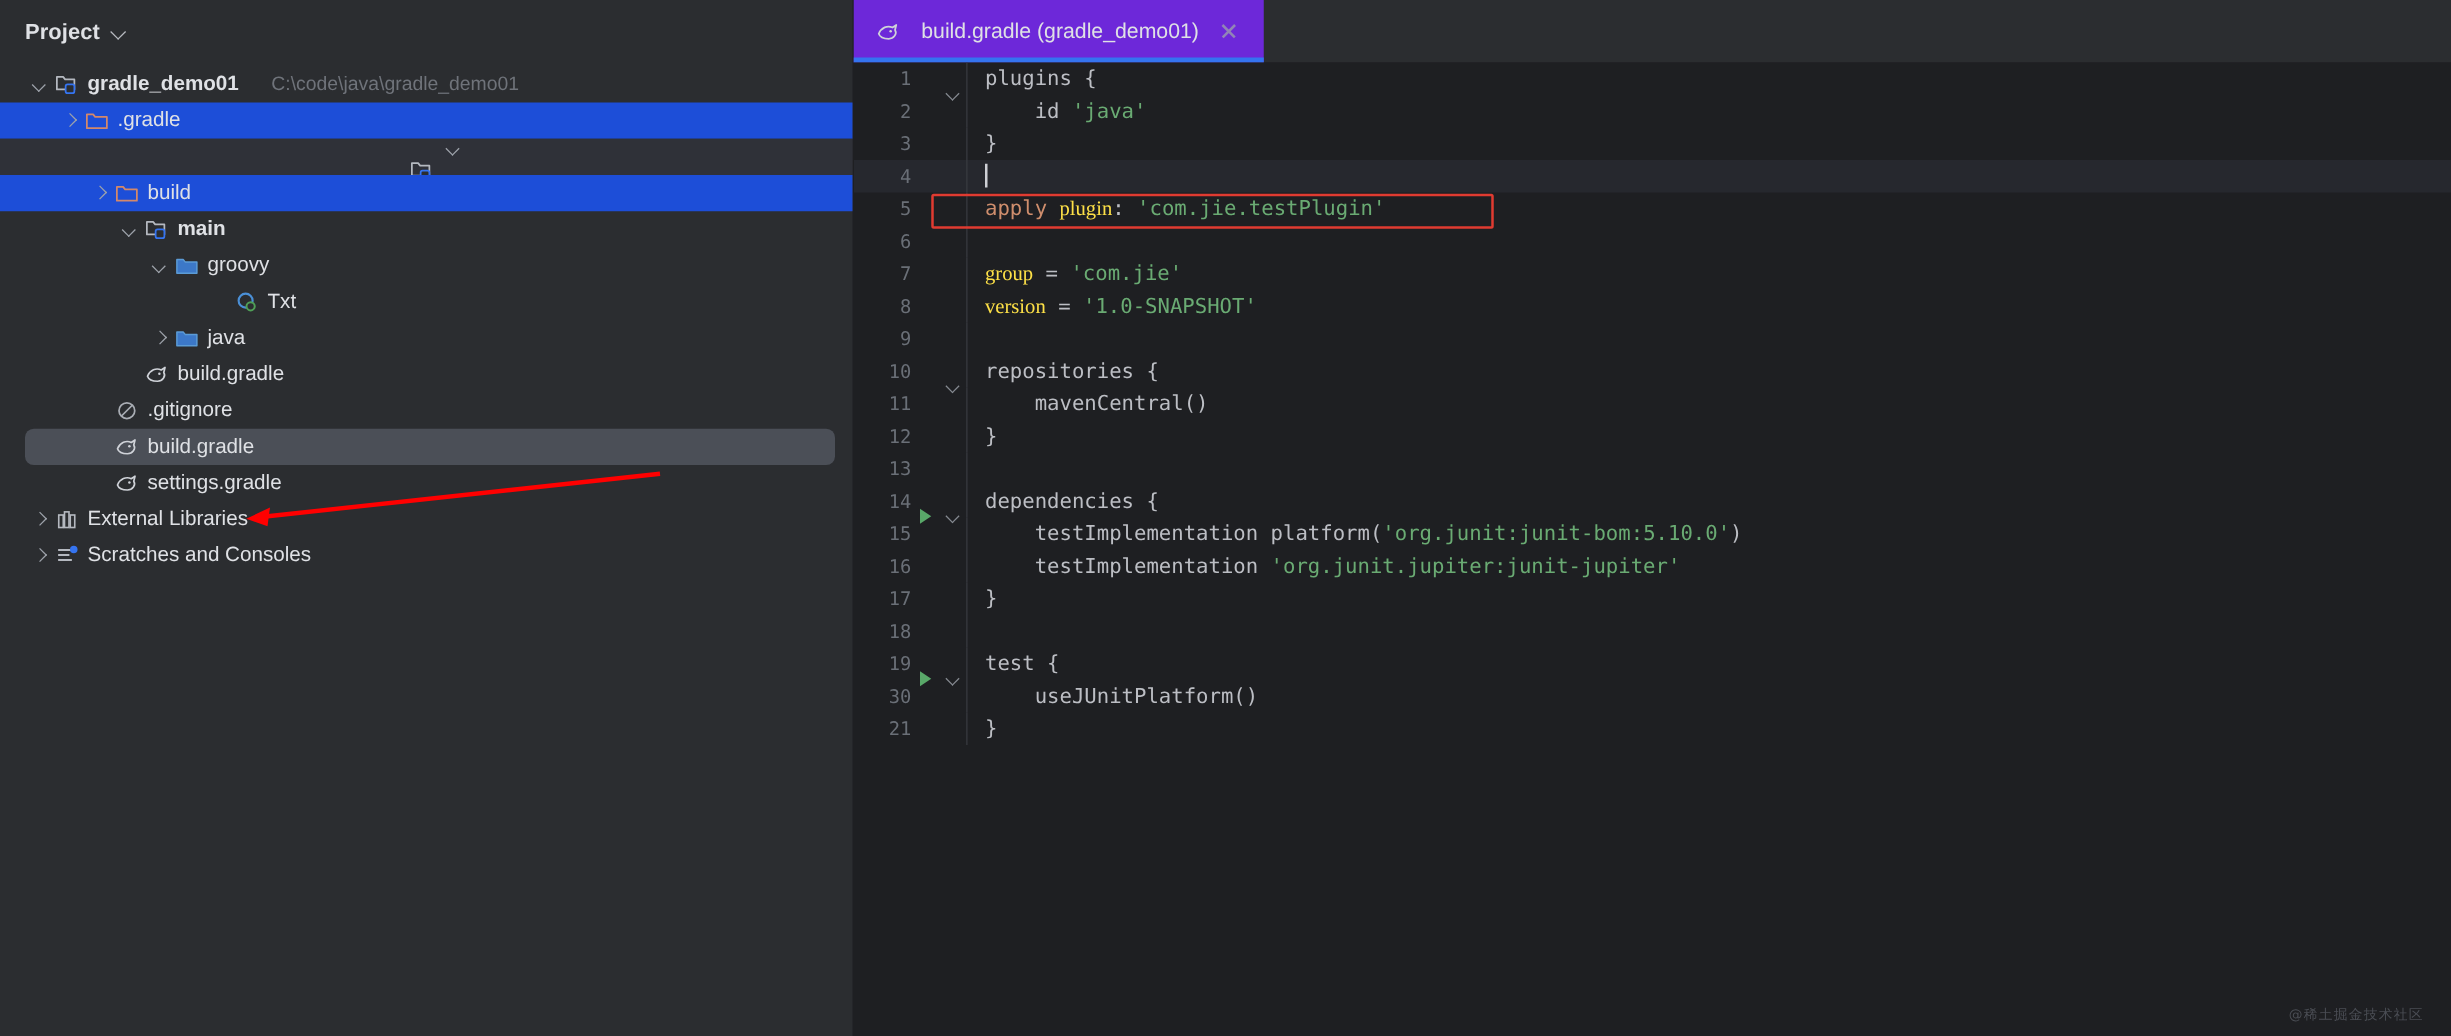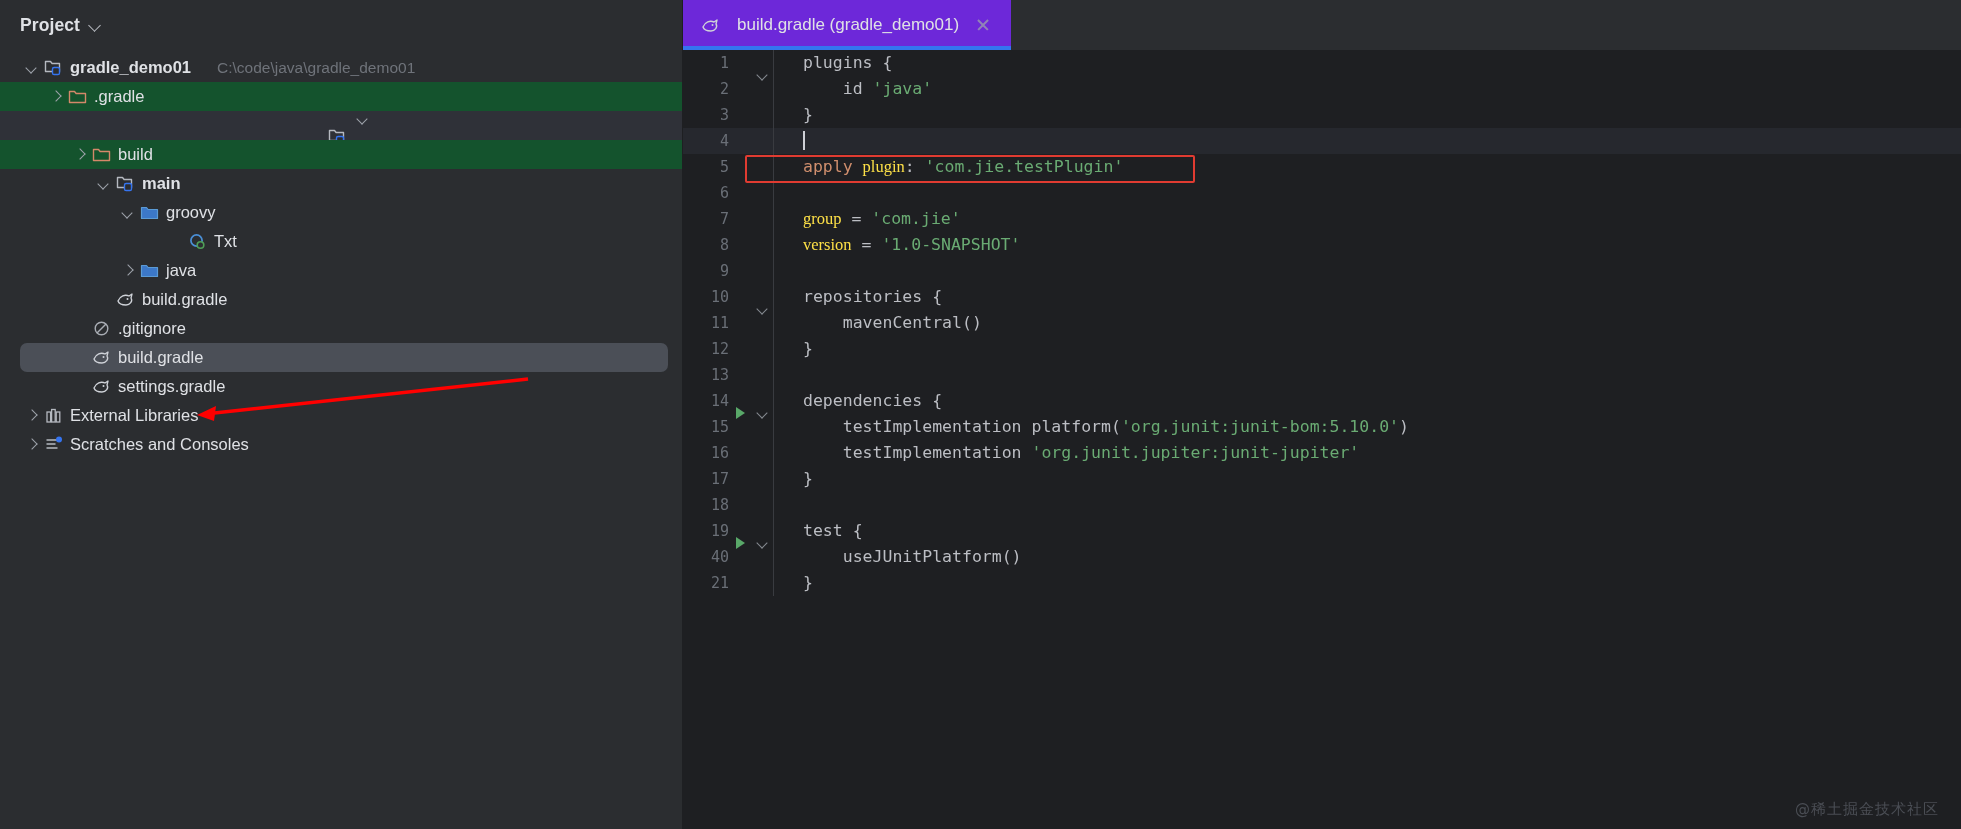--- a/index.html
+++ b/index.html
@@ -35,21 +35,21 @@
     width:8px; height:8px;
     border-right:1.6px solid #b9bcc2; border-bottom:1.6px solid #b9bcc2;
     transform: rotate(45deg);
   }
   #tree { position: relative; padding-top: 3px; }
   .row {
     height: 29px; display: flex; align-items: center;
     position: relative; white-space: nowrap;
     font-size: 16.5px; color: #dfe1e5;
   }
-  .row.hl-tan { background: #14532d; }
+  .row.hl-tan { background: #1d4ed8; }
   .row.hl-blue { background: #2f3138; flex-direction: column; }
   .row.selected { background: #4b4f57; border-radius: 7px; margin: 0 14px 0 20px; }
   .row .twisty {
     width: 16px; height: 16px; position: relative; flex: 0 0 16px;
     margin-right: 4px;
   }
   .twisty.down::before {
     content:""; position:absolute; left:3px; top:4px;
     width:7px;height:7px;
     border-right:1.5px solid #9ea3ab; border-bottom:1.5px solid #9ea3ab;
@@ -115,39 +115,39 @@
     border-bottom: 6px solid transparent;
   }
   .gutter-fold { width: 20px; flex: 0 0 20px; position: relative; }
   .gutter-fold.dn::before {
     content:""; position:absolute; left:5px; top:8px;
     width:7px;height:7px;
     border-right:1.5px solid #868a91; border-bottom:1.5px solid #868a91;
     transform: rotate(45deg);
   }
   .code-txt {
-    padding-left: 29px; color: #bcbec4; white-space: pre;
+    padding-left: 14px; color: #bcbec4; white-space: pre;
     border-left: 1px solid #393b40; height: 26px; line-height: 26px;
     flex: 1 1 auto;
   }
   .kw   { color: #cf8e6d; }
   .str  { color: #6aab73; }
   .pur  { color: #fde047; font-family: Liberation Serif, serif; }
   .plain{ color: #bcbec4; }
   .caret {
     display: inline-block; width: 2px; height: 19px; background: #ced0d6;
     vertical-align: -4px;
   }
   #red-box {
     position: absolute; border: 2px solid #e03b31; border-radius: 2px;
     pointer-events: none;
   }
   #watermark {
     position: absolute; right: 22px; bottom: 10px;
-    color: #4a4d54; font-size: 15px; letter-spacing: 1px;
+    color: #4a4d54; font-size: 11px; letter-spacing: 1px;
     font-family: "DejaVu Sans", sans-serif;
   }
 </style>
 </head>
 <body>
 
 <div id="app">
 
   <div id="project-panel">
 
@@ -400,21 +400,21 @@
             <span class="gutter-fold"></span>
             <span class="code-txt"></span>
           </div>
           <div class="cline">
             <span class="gutter-num">19</span>
             <span class="gutter-run has"></span>
             <span class="gutter-fold dn"></span>
             <span class="code-txt"><span class="plain">test {</span></span>
           </div>
           <div class="cline">
-            <span class="gutter-num">40</span>
+            <span class="gutter-num">30</span>
             <span class="gutter-run"></span>
             <span class="gutter-fold"></span>
             <span class="code-txt"><span class="plain">    useJUnitPlatform()</span></span>
           </div>
           <div class="cline">
             <span class="gutter-num">21</span>
             <span class="gutter-run"></span>
             <span class="gutter-fold"></span>
             <span class="code-txt"><span class="plain">}</span></span>
           </div>

